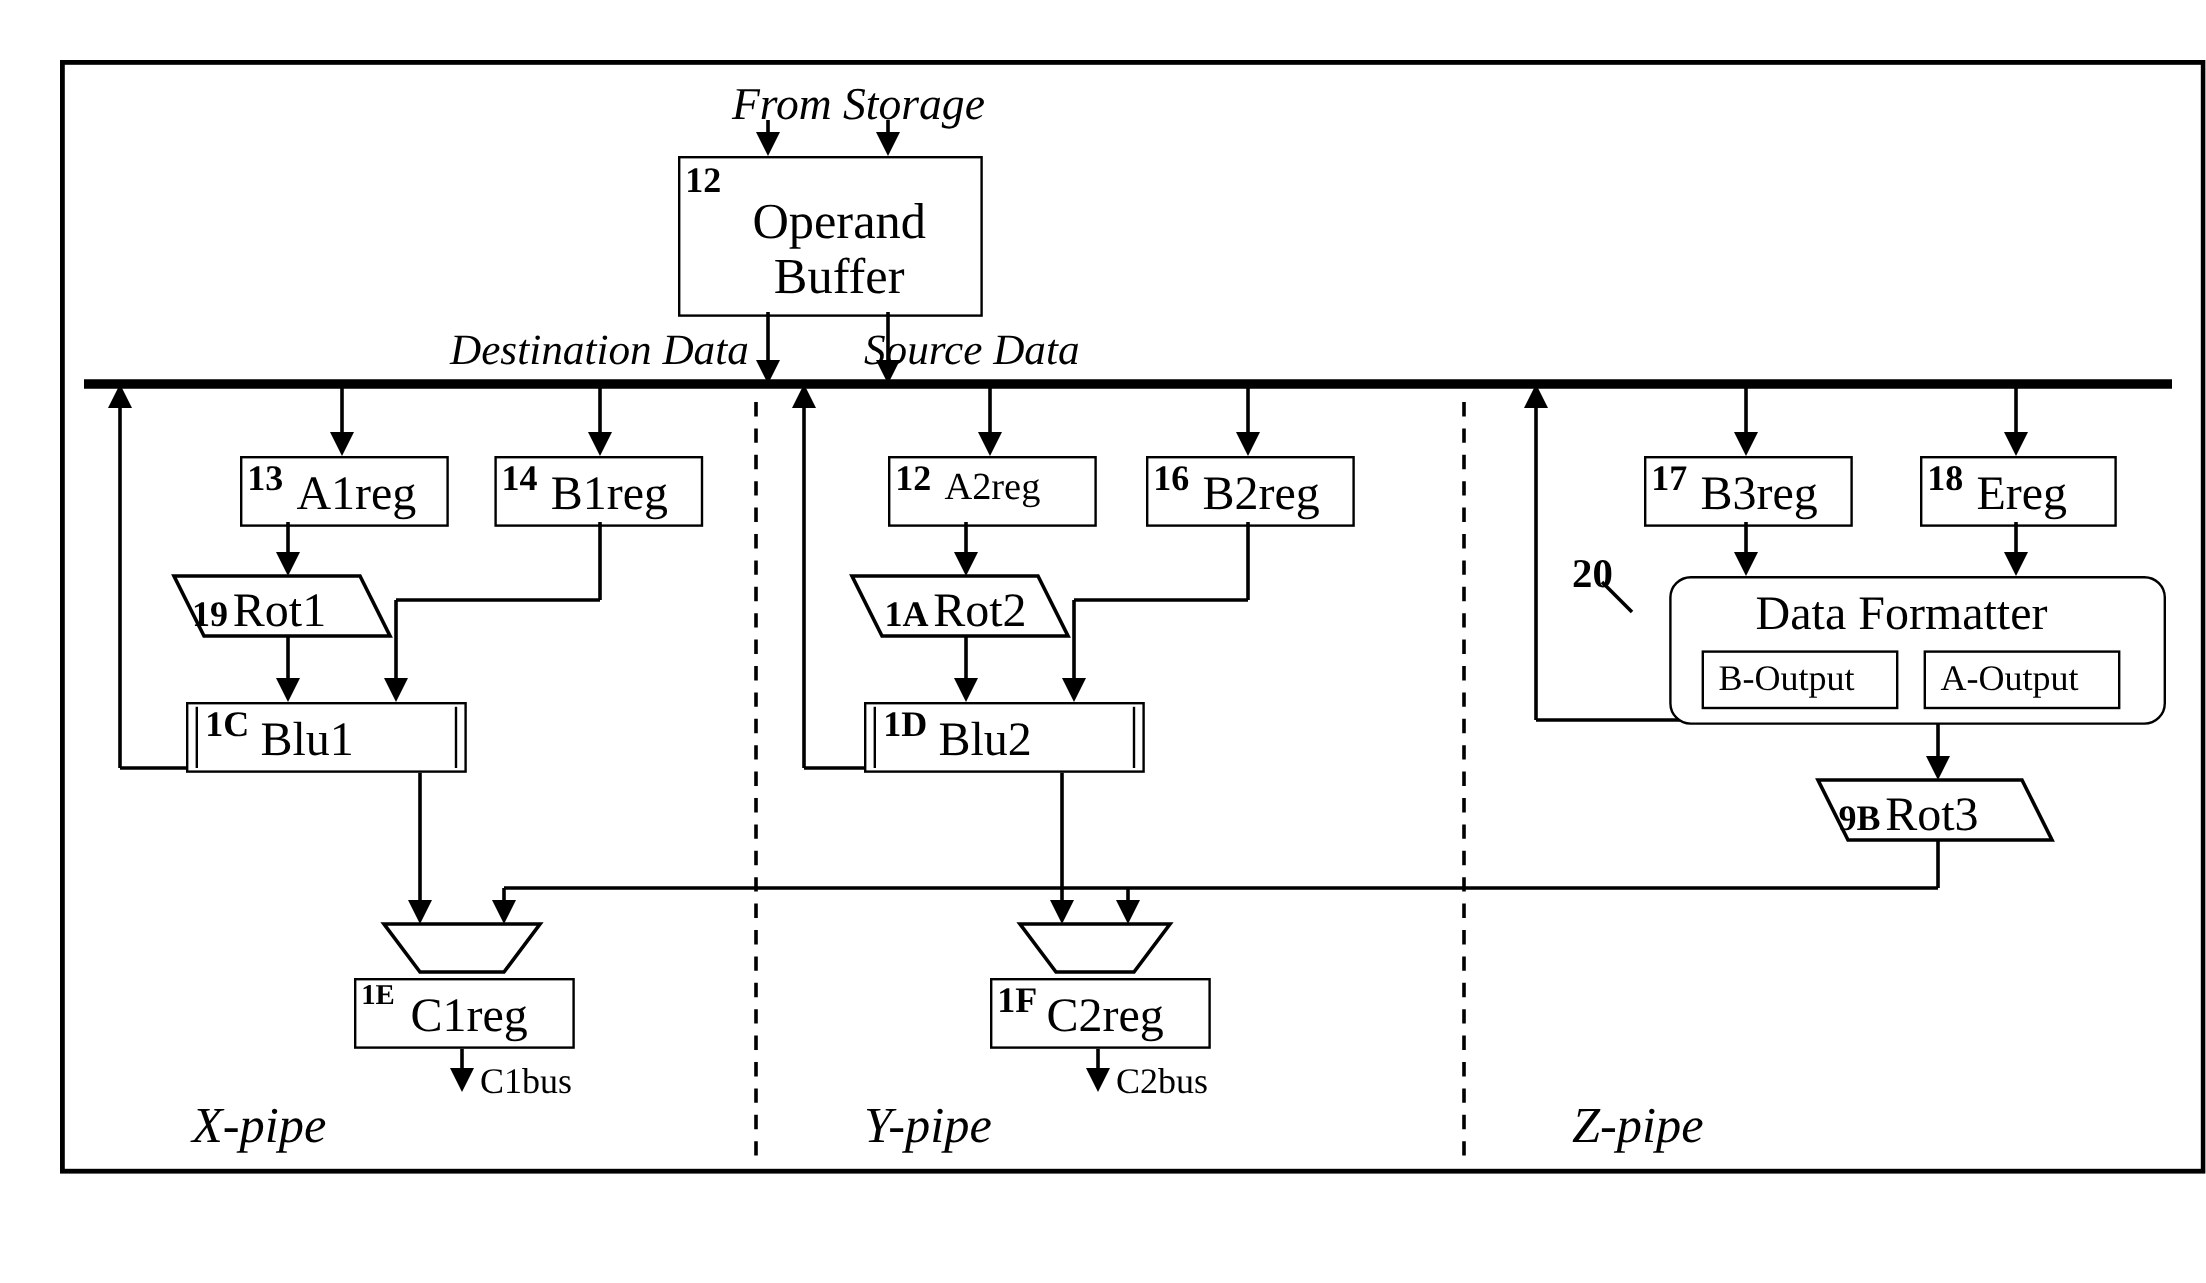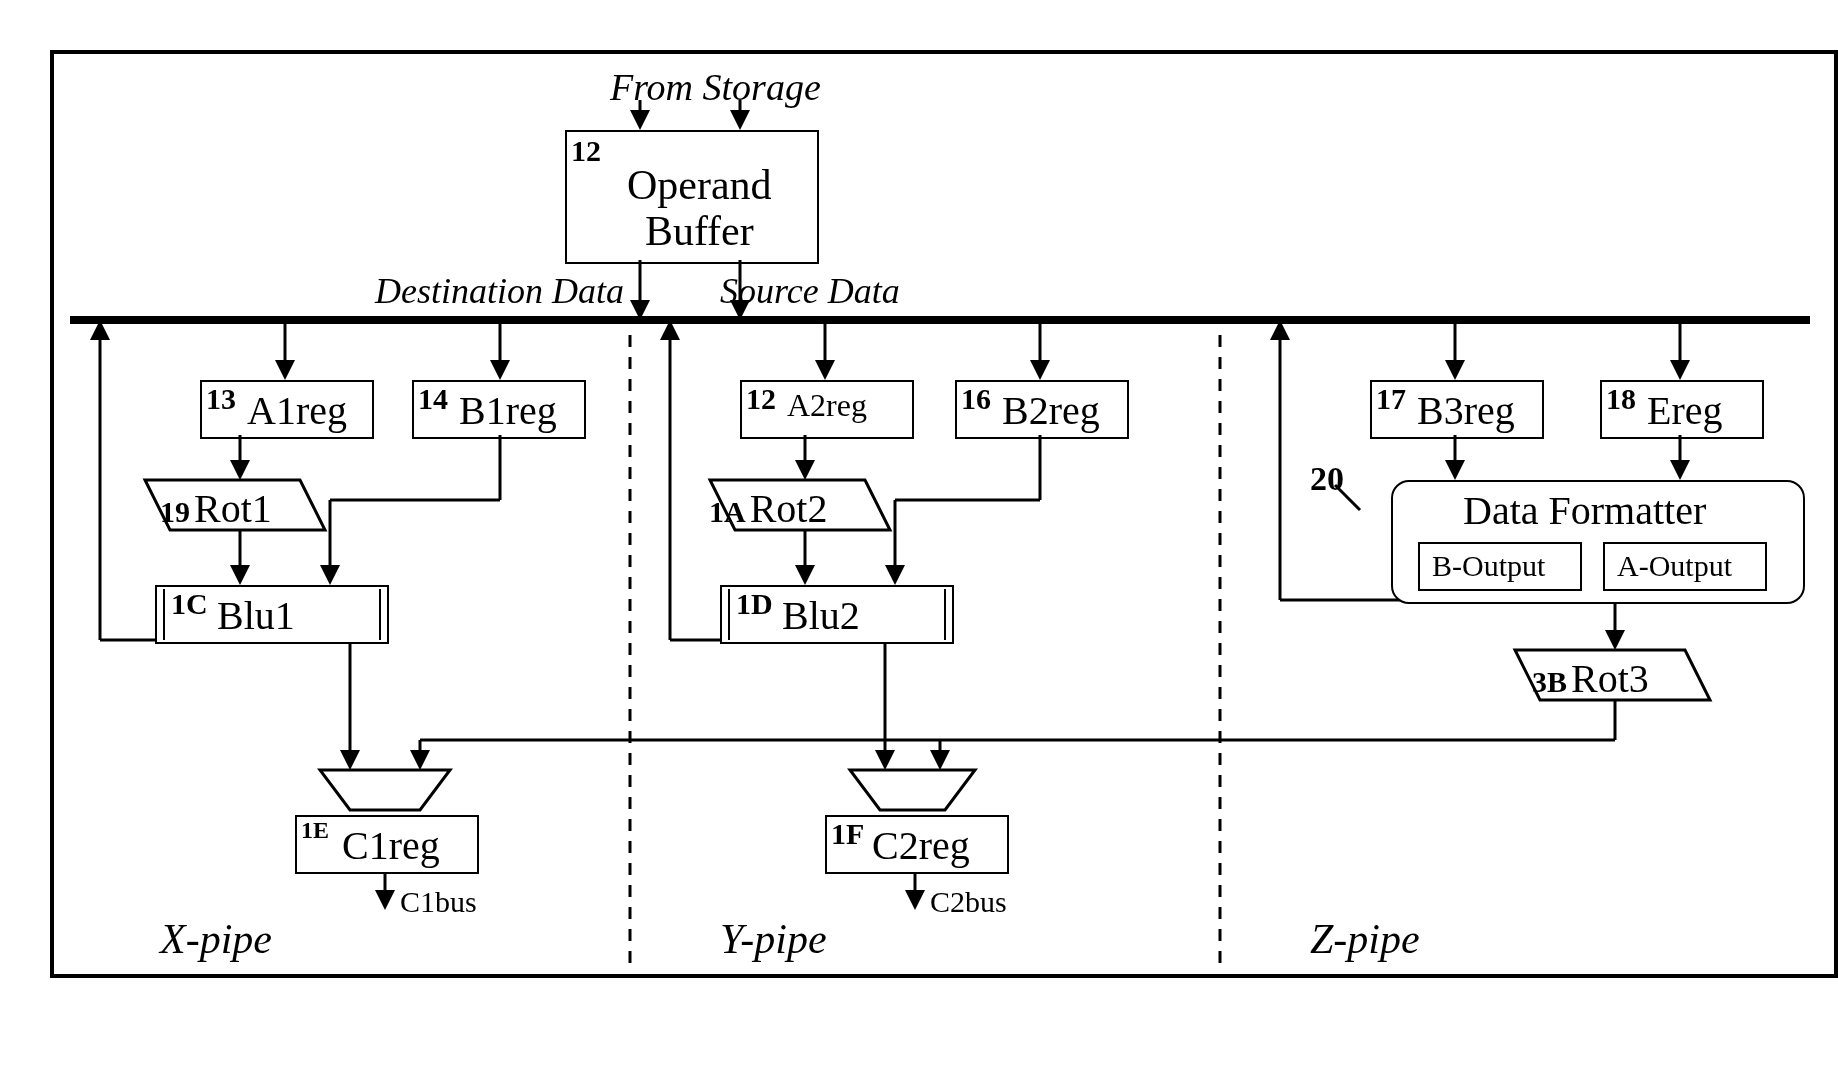--- a/index.html
+++ b/index.html
@@ -176,27 +176,27 @@
   <line x1="610" y1="315" x2="610" y2="945" class="med dashed"></line>
   <line x1="640" y1="315" x2="640" y2="945" class="med dashed" style="display:none"></line>
   <line x1="1200" y1="315" x2="1200" y2="945" class="med dashed"></line>
 </svg>
 
 <div class="label" style="left:140px; top:465px;">
   <span class="bold" style="font-size:30px;">19</span>
   <span style="font-size:40px;">Rot1</span>
 </div>
 
-<div class="label" style="left:689px; top:465px;">
+<div class="label" style="left:717px; top:465px;">
   <span class="bold" style="font-size:30px;">1A</span>
   <span style="font-size:40px;">Rot2</span>
 </div>
 
 <div class="label" style="left:1512px; top:635px;">
-  <span class="bold" style="font-size:30px;">3B</span>
+  <span class="bold" style="font-size:30px;">9B</span>
   <span style="font-size:40px;">Rot3</span>
 </div>
 
 <div class="box" style="left:135px; top:565px; width:230px; height:55px; border-left:2px solid #000; border-right:2px solid #000;">
   <div style="position:absolute; left:6px; top:2px; bottom:2px; width:4px; border-left:2px solid #000;"></div>
   <div style="position:absolute; right:6px; top:2px; bottom:2px; width:4px; border-right:2px solid #000;"></div>
   <span class="label bold" style="left:14px; top:0px; font-size:30px;">1C</span>
   <span class="label" style="left:60px; top:5px; font-size:40px;">Blu1</span>
 </div>
 

